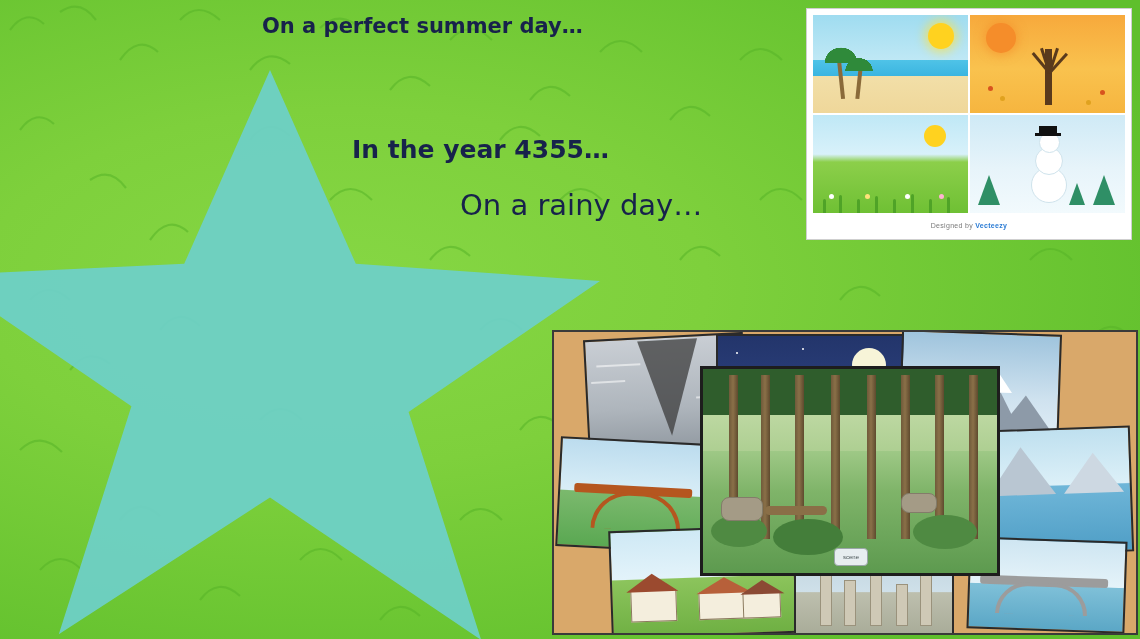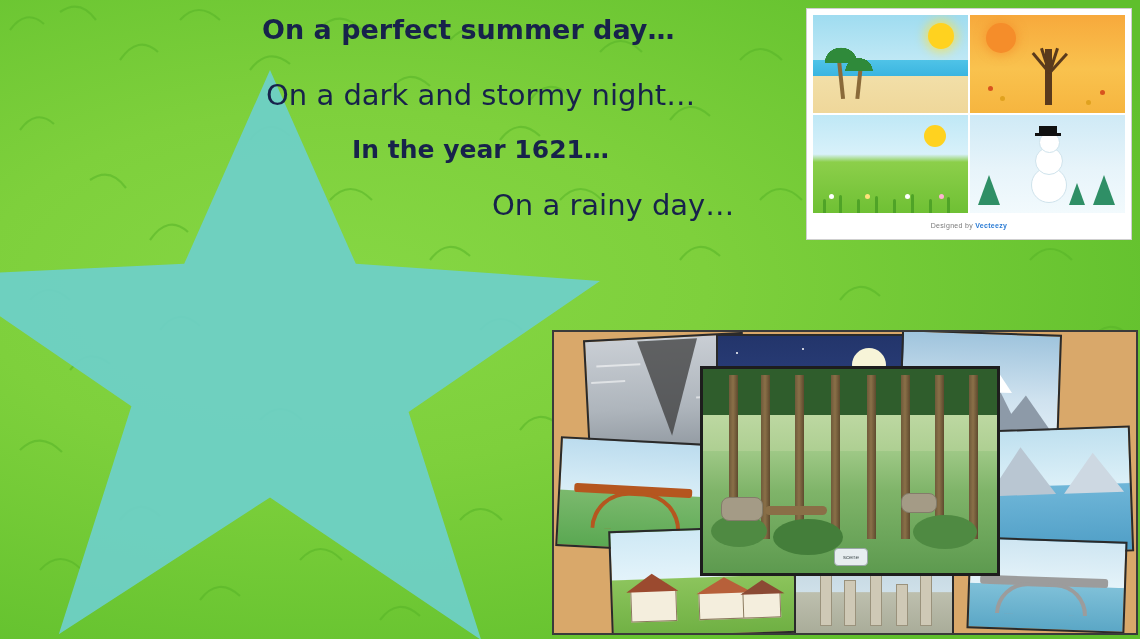--- a/index.html
+++ b/index.html
@@ -55,37 +55,37 @@
 
   .line {
     position: absolute;
     color: #17224b;
     font-family: "DejaVu Sans", sans-serif;
     white-space: nowrap;
   }
   .line-0 {
     left: 262px;
     top: 14px;
-    font-size: 27px;
+    font-size: 21px;
     font-weight: bold;
   }
   .line-1 {
     left: 266px;
     top: 78px;
     font-size: 29px;
     font-weight: normal;
   }
   .line-2 {
     left: 352px;
     top: 135px;
     font-size: 25px;
     font-weight: bold;
   }
   .line-3 {
-    left: 492px;
+    left: 460px;
     top: 188px;
     font-size: 29px;
     font-weight: normal;
   }
 
   
   .seasons-frame {
     position: absolute;
     left: 806px;
     top: 8px;
@@ -385,22 +385,21 @@
       <path d="M860 560 q18 -24 40 -4"></path>
         <path d="M940 600 q20 -22 42 0"></path>
       <path d="M1000 600 q18 -24 40 -4"></path>
         <path d="M620 600 q20 -22 42 0"></path>
     </g>
   </svg>
 
   <div class="star-shape"></div>
 
   <div class="line line-0">On a perfect summer day…</div>
-  <div class="line line-1">On a dark and stormy night…</div>
-  <div class="line line-2">In the year 1621…</div>
+  <div class="line line-2">In the year 4355…</div>
   <div class="line line-3">On a rainy day…</div>
 
   <div class="seasons-frame">
     <div class="seasons-grid">
 
       <div class="season season-summer">
         <div class="sun summer-sun"></div>
         <div class="palm-trunk"></div>
         <div class="palm-trunk two"></div>
         <div class="palm-leaves"></div>

